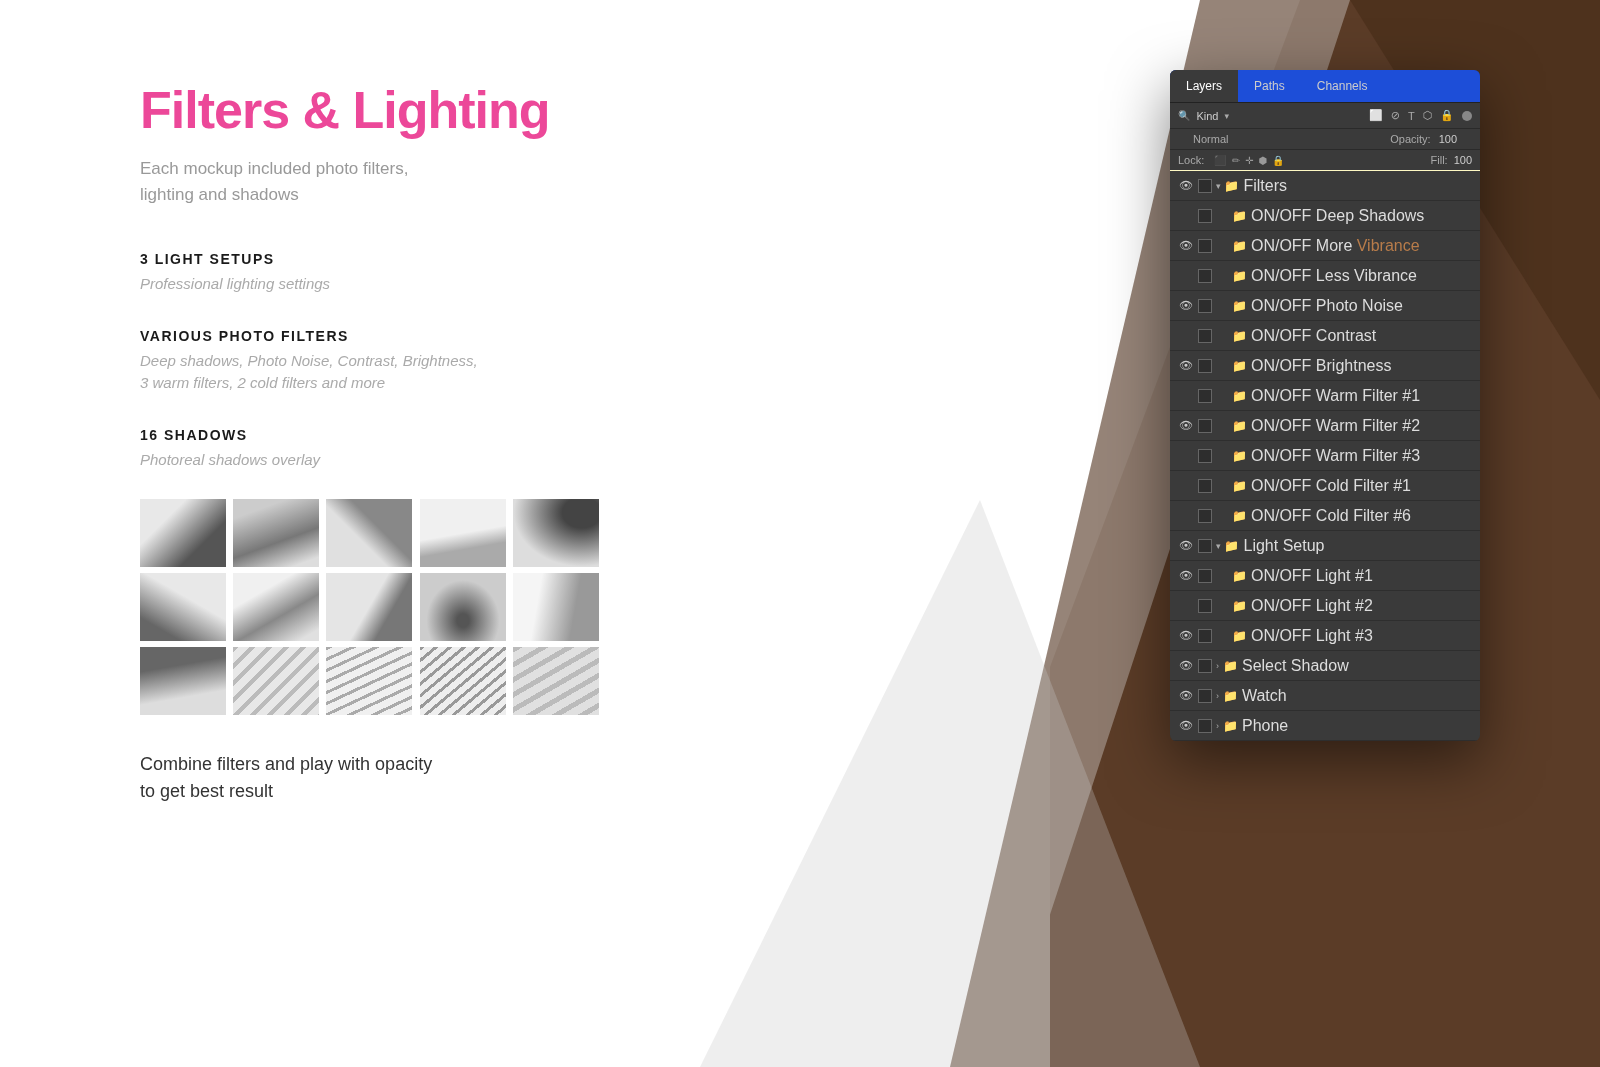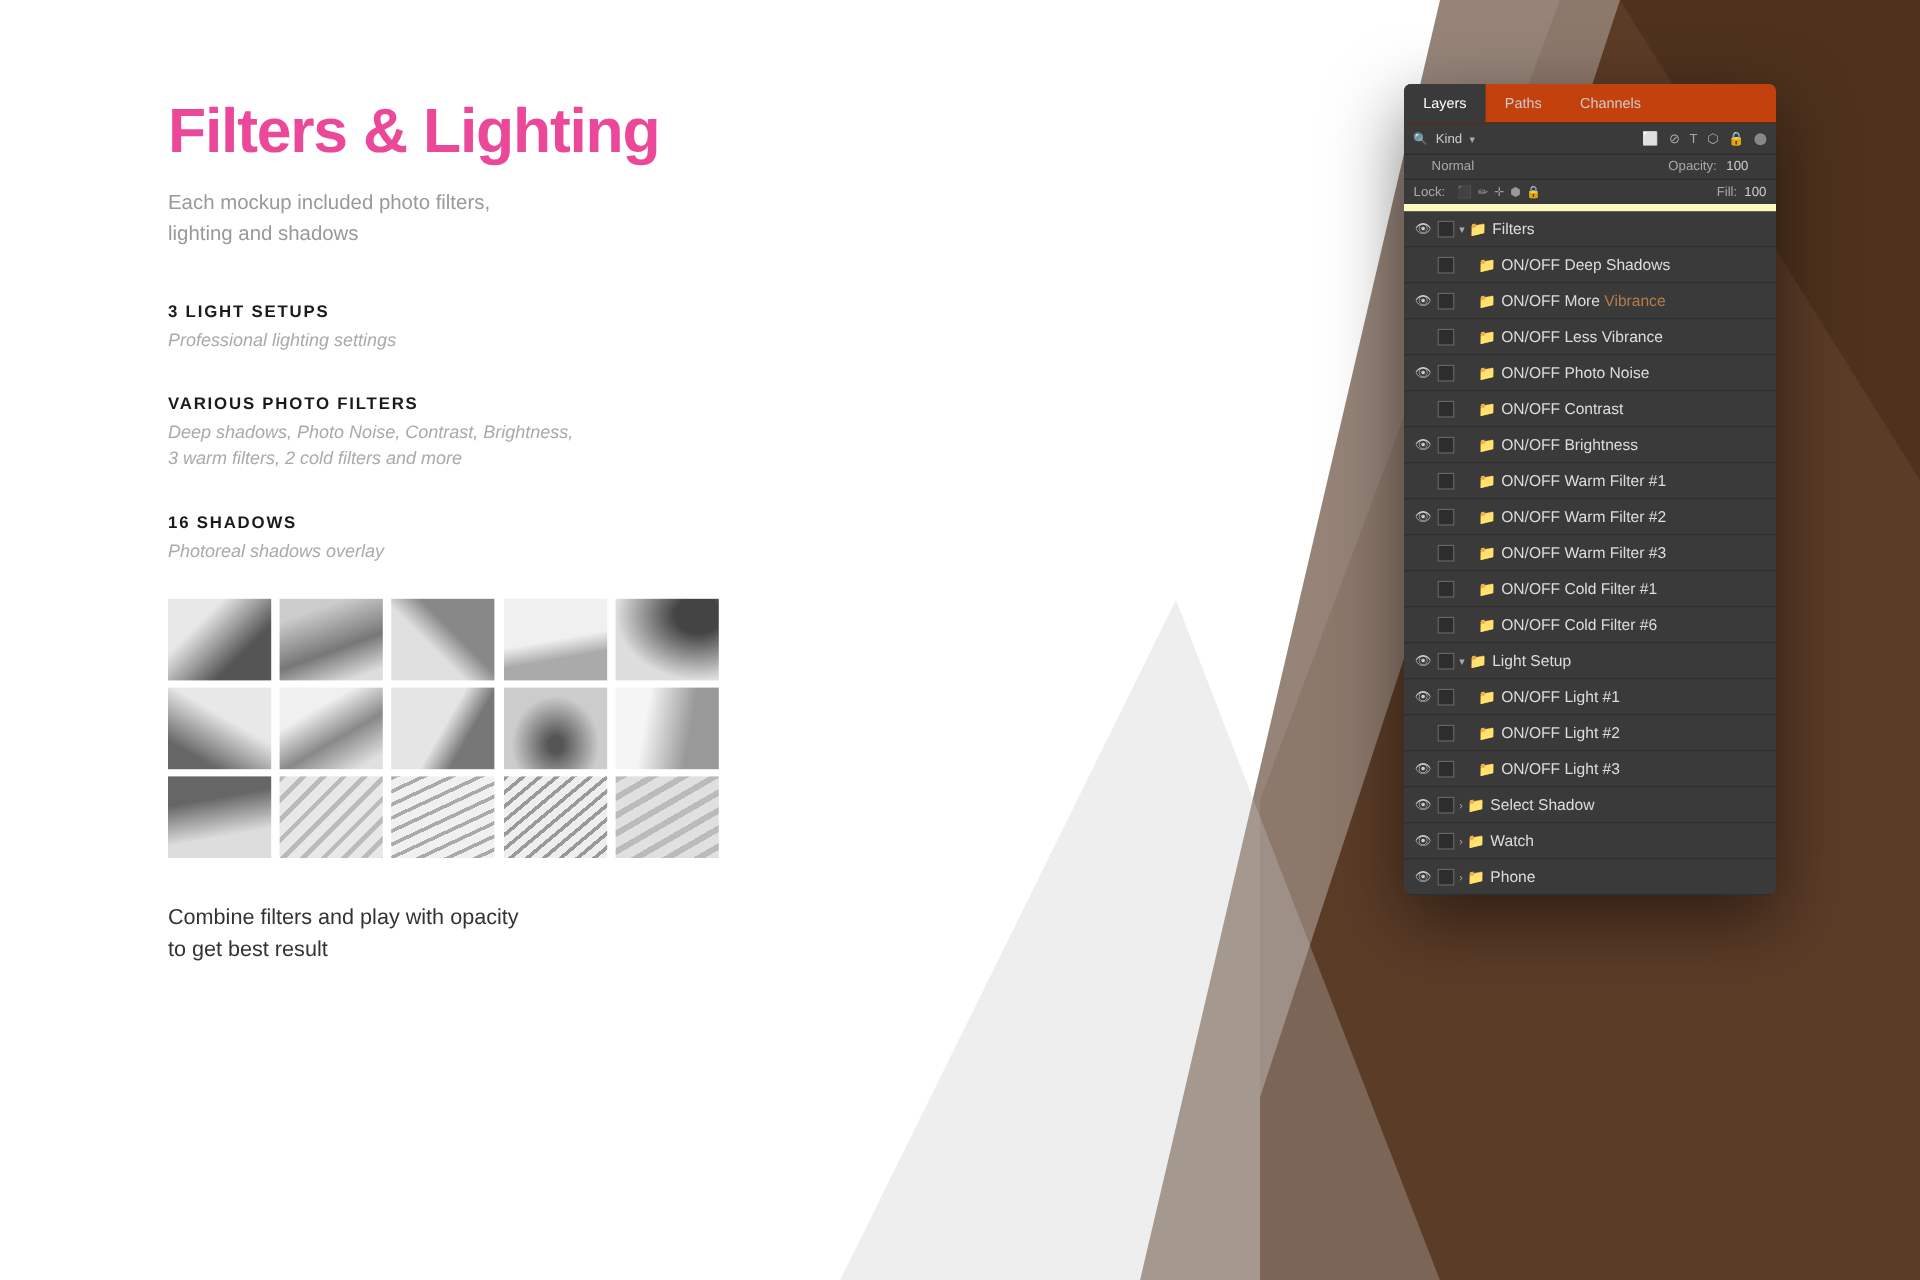--- a/index.html
+++ b/index.html
@@ -115,21 +115,21 @@
       width: 310px;
       background: #3a3a3a;
       border-radius: 6px;
       overflow: hidden;
       z-index: 2;
       box-shadow: 0 20px 60px rgba(0,0,0,0.5);
     }
 
     .ps-tabs {
       display: flex;
-      background: #c2410c;
+      background: #1d4ed8;
       border-bottom: 1px solid #222;
     }
 
     .ps-tab {
       padding: 9px 16px;
       font-size: 12px;
       color: #ccc;
       cursor: pointer;
     }
 
@@ -197,21 +197,21 @@
     .ps-value {
       font-size: 11px;
       color: #ccc;
     }
 
     .ps-row3 {
       padding: 4px 8px;
       display: flex;
       align-items: center;
       gap: 6px;
-      border-bottom: 6px solid #fef9c3;
+      border-bottom: 1px solid #fef9c3;
     }
 
     .ps-lock-label {
       font-size: 11px;
       color: #aaa;
       margin-right: 4px;
     }
 
     .ps-lock-icons {
       display: flex;
@@ -273,21 +273,21 @@
       color: #aaa;
       flex-shrink: 0;
     }
 
     .ps-folder {
       font-size: 12px;
       flex-shrink: 0;
     }
 
     .ps-layer-name {
-      font-size: 13px;
+      font-size: 16px;
       color: #ddd;
       flex: 1;
       white-space: nowrap;
       overflow: hidden;
       text-overflow: ellipsis;
     }
 
     .ps-layer-name .vibrance {
       color: #b87c4a;
     }

